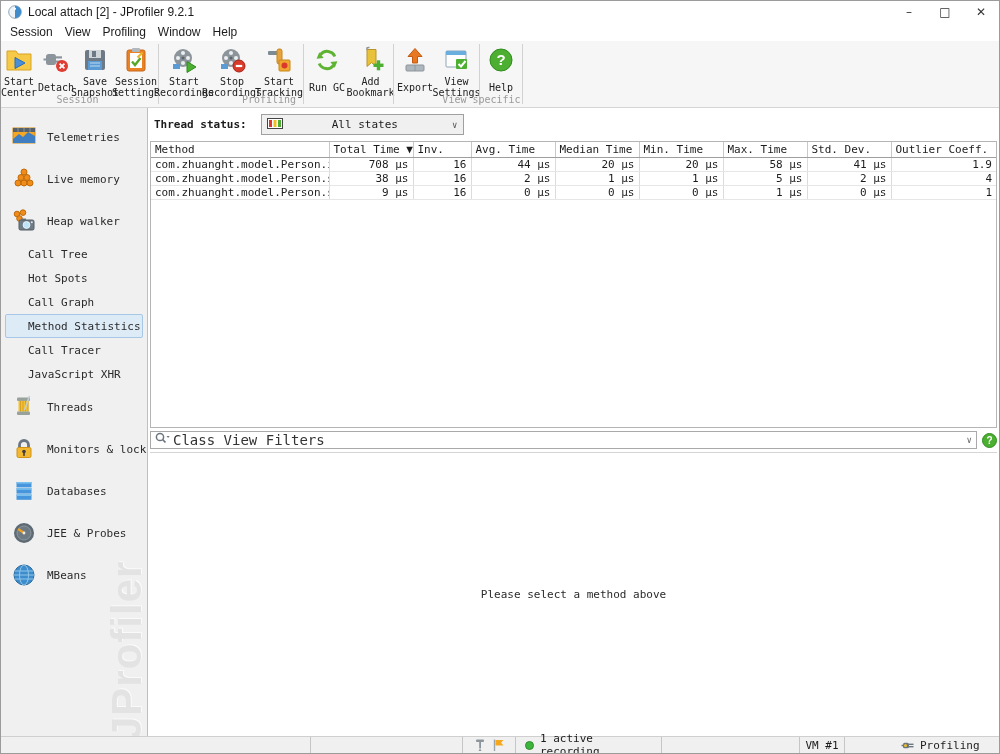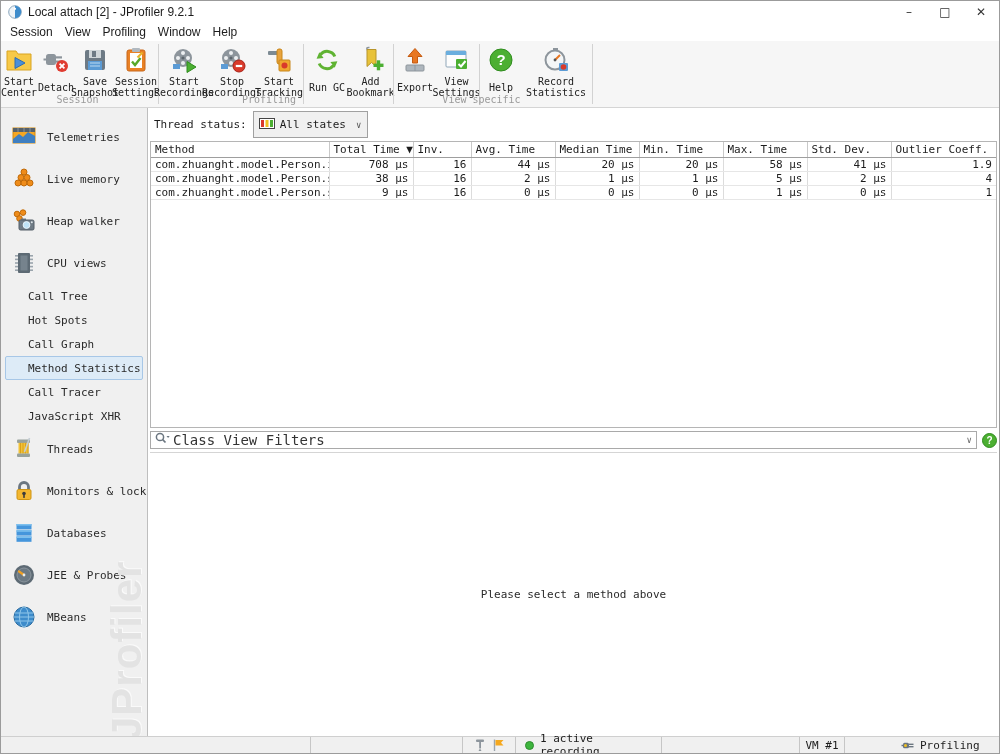--- a/index.html
+++ b/index.html
@@ -42,23 +42,23 @@
   .sb-lb{font-size:11px;color:#2a2a2a;white-space:nowrap;}
   .sb-sub{height:24px;display:flex;align-items:center;padding-left:22px;margin:0 4px;border:1px solid transparent;border-radius:2px;}
   .sb-sub.selected{background:#ddebf7;border-color:#a7c7e7;}
   .sb-list-top{padding-top:8px;}
   .watermark{position:absolute;left:150px;bottom:-4px;transform:rotate(-90deg);transform-origin:0 100%;
     font-size:42px;font-weight:bold;color:#e3e3e3;letter-spacing:1px;white-space:nowrap;
     text-shadow:1px 1px 0 #fafafa;font-family:"Liberation Sans",sans-serif;}
   
   .content{flex:1 1 auto;position:relative;background:#fff;}
   .thread-row{position:absolute;top:6px;left:6px;height:21px;display:flex;align-items:center;}
-  .thread-label{margin-right:6px;}
-  .dropdown{height:27px;display:flex;align-items:center;background:#f0f0f0;border:1px solid #a0a0a0;
-    padding:0 6px 0 5px;}
+  .thread-label{margin-right:14px;font-weight:bold;}
+  .dropdown{height:21px;display:flex;align-items:center;background:#f0f0f0;border:1px solid #a0a0a0;
+    padding:0 6px 0 5px;gap:44px;}
   .dropdown .dd-text{margin:0 10px 0 5px;}
   .dd-chev{color:#555;font-size:9px;}
   .table-wrap{position:absolute;top:33px;left:2px;right:2px;height:287px;border:1px solid #b5b5b5;
     background:#fff;overflow:hidden;}
   table{border-collapse:collapse;table-layout:fixed;width:100%;}
   th{font-weight:normal;text-align:left;border-right:1px solid #c9c9c9;border-bottom:1px solid #9e9e9e;
     padding:1px 4px;height:15px;white-space:nowrap;overflow:hidden;}
   td{border-right:1px solid #dcdcdc;border-bottom:1px solid #e6e6e6;padding:0 4px;height:14px;
     white-space:nowrap;overflow:hidden;}
   td.c-right{text-align:right;}
@@ -264,34 +264,20 @@
 
     <div class="tb-btn" style="width:40px">
       <span class="tb-ic">
         <svg width="28" height="28" viewBox="0 0 28 28">
             <circle cx="14" cy="14" r="11" fill="#4caf32" stroke="#2f8c1e"></circle>
             <text x="14" y="19" font-size="15" font-weight="bold" fill="#fff" text-anchor="middle" font-family="Liberation Sans,sans-serif">?</text>
           </svg>
       </span>
       <span class="tb-lb">Help</span>
     </div>
-    <div class="tb-btn" style="width:70px">
-      <span class="tb-ic">
-        <svg width="28" height="28" viewBox="0 0 28 28">
-            <rect x="11" y="2" width="5" height="3" fill="#8d959c"></rect>
-            <circle cx="13" cy="14" r="9.5" fill="#f4f6f7" stroke="#8d959c" stroke-width="2"></circle>
-            <path d="M13 14 L18 9" stroke="#e87722" stroke-width="2"></path>
-            <circle cx="13" cy="14" r="1.4" fill="#555"></circle>
-            <rect x="17" y="17" width="9" height="8" rx="1" fill="#5b9bd5"></rect>
-            <circle cx="21.5" cy="21" r="2.8" fill="#d93a2b"></circle>
-          </svg>
-      </span>
-      <span class="tb-lb">Record
-Statistics</span>
-    </div>
     <div class="tb-sep"></div>
 
     <span class="tb-group-label" style="left:0;width:153px">Session</span>
     <span class="tb-group-label" style="left:153px;width:230px">Profiling</span>
     <span class="tb-group-label" style="left:383px;width:195px">View specific</span>
   </div>
 
   <div class="bodywrap">
 
     <div class="sidebar">
@@ -330,41 +316,20 @@
                   <circle cx="11" cy="3.6" r="2.8"></circle>
                   <circle cx="7.5" cy="9.5" r="2.8"></circle>
                 </g>
                 <rect x="9" y="9.5" width="5" height="3" fill="#707c86"></rect>
                 <rect x="7" y="11" width="15" height="10" rx="1.5" fill="#707c86" stroke="#555f68"></rect>
                 <circle cx="14.5" cy="16" r="3.4" fill="#bfe3f7" stroke="#e8f4fb"></circle>
                 <circle cx="19.8" cy="13.2" r="1" fill="#dfe6ea"></circle>
               </svg>
           </span>
           <span class="sb-lb">Heap walker</span>
-        </div>
-        <div class="sb-item">
-          <span class="sb-ic">
-            <svg width="24" height="24" viewBox="0 0 24 24">
-                <g fill="#9aa4ac">
-                  <rect x="3" y="4" width="3" height="1.6"></rect>
-                  <rect x="3" y="7.6" width="3" height="1.6"></rect>
-                  <rect x="3" y="11.2" width="3" height="1.6"></rect>
-                  <rect x="3" y="14.8" width="3" height="1.6"></rect>
-                  <rect x="3" y="18.4" width="3" height="1.6"></rect>
-                  <rect x="18" y="4" width="3" height="1.6"></rect>
-                  <rect x="18" y="7.6" width="3" height="1.6"></rect>
-                  <rect x="18" y="11.2" width="3" height="1.6"></rect>
-                  <rect x="18" y="14.8" width="3" height="1.6"></rect>
-                  <rect x="18" y="18.4" width="3" height="1.6"></rect>
-                </g>
-                <rect x="6" y="2" width="12" height="20" rx="1" fill="#5d6a74"></rect>
-                <rect x="8.5" y="4.5" width="7" height="15" fill="#76838d"></rect>
-              </svg>
-          </span>
-          <span class="sb-lb">CPU views</span>
         </div>
         <div class="sb-sub">
           <span class="sb-lb">Call Tree</span>
         </div>
         <div class="sb-sub">
           <span class="sb-lb">Hot Spots</span>
         </div>
         <div class="sb-sub">
           <span class="sb-lb">Call Graph</span>
         </div>

